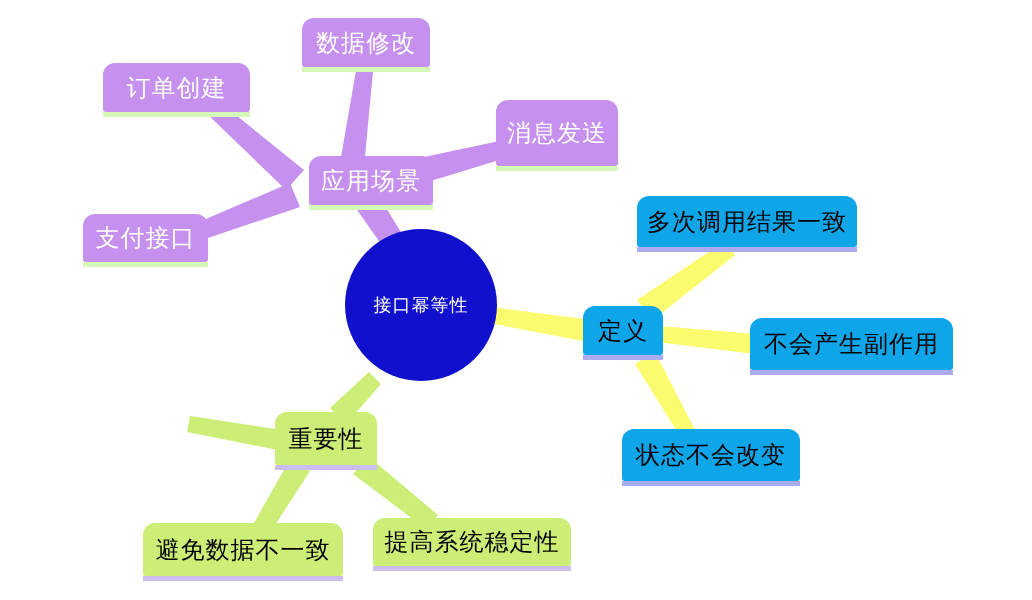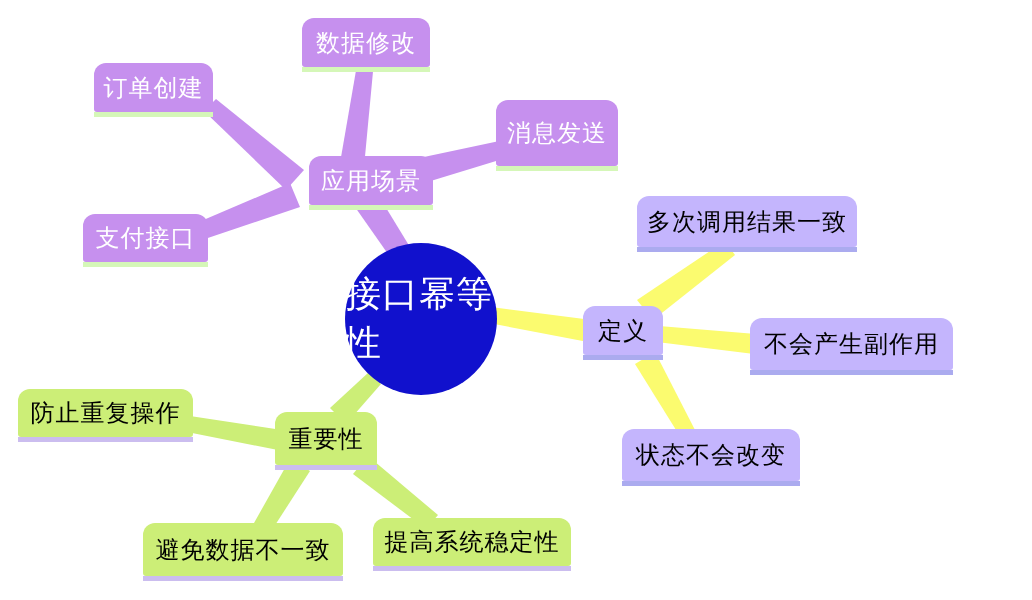--- a/index.html
+++ b/index.html
@@ -11,34 +11,34 @@
   .node{
     position:absolute;display:flex;align-items:center;justify-content:center;
     border-radius:12px 12px 3px 3px;font-size:24px;letter-spacing:1px;
     box-sizing:border-box;white-space:nowrap;cursor:default;
   }
   .node::after{
     content:"";position:absolute;left:0;right:0;bottom:-5px;height:5px;
   }
   .purple{background:#C690EE;color:#ffffff;}
   .purple::after{background:#D5F7B8;}
-  .yellow{background:#c4b5fd;color:#000000;}
+  .yellow{background:#0ea5e9;color:#000000;}
   .yellow::after{background:#ABABEF;}
   .green{background:#CCEE77;color:#000000;}
   .green::after{background:#CBBDEF;}
   #center-topic{
-    position:absolute;left:345px;top:243px;width:152px;height:152px;
+    position:absolute;left:345px;top:229px;width:152px;height:152px;
     border-radius:50%;background:#1111CD;color:#ffffff;
     display:flex;align-items:center;justify-content:center;
-    font-size:36px;letter-spacing:1px;
+    font-size:18px;letter-spacing:1px;
   }
   
   #n-shichang   {left:289px;top:156px;width:124px;height:49px;margin-left:20px;}
   #n-shuju      {left:302px;top:18px; width:128px;height:49px;}
-  #n-dingdan    {left:94px;top:63px; width:119px;height:49px;}
+  #n-dingdan    {left:103px;top:63px; width:147px;height:49px;}
   #n-xiaoxi     {left:496px;top:100px;width:122px;height:66px;}
   #n-zhifu      {left:83px; top:214px;width:125px;height:48px;}
   #n-dingyi     {left:583px;top:306px;width:80px; height:49px;}
   #n-duoci      {left:637px;top:196px;width:220px;height:51px;}
   #n-fuzuoyong  {left:750px;top:318px;width:203px;height:52px;}
   #n-zhuangtai  {left:622px;top:429px;width:178px;height:52px;}
   #n-zhongyao   {left:275px;top:412px;width:102px;height:53px;}
   #n-fangzhi    {left:18px; top:389px;width:175px;height:48px;}
   #n-bimian     {left:95px; top:523px;width:200px;height:53px;margin-left:48px;}
   #n-tigao      {left:373px;top:518px;width:198px;height:48px;}
@@ -74,17 +74,16 @@
   <div class="node purple" id="n-dingdan">订单创建</div>
   <div class="node purple" id="n-xiaoxi">消息发送</div>
   <div class="node purple" id="n-zhifu">支付接口</div>
 
   <div class="node yellow" id="n-dingyi">定义</div>
   <div class="node yellow" id="n-duoci">多次调用结果一致</div>
   <div class="node yellow" id="n-fuzuoyong">不会产生副作用</div>
   <div class="node green" id="n-zhongyao">重要性</div>
 
   <div class="node yellow" id="n-zhuangtai">状态不会改变</div>
-  <div class="node green" id="n-fangzhi">防止重复操作</div>
   <div class="node green" id="n-bimian">避免数据不一致</div>
   <div class="node green" id="n-tigao">提高系统稳定性</div>
 
 </div>
 
 </body></html>

